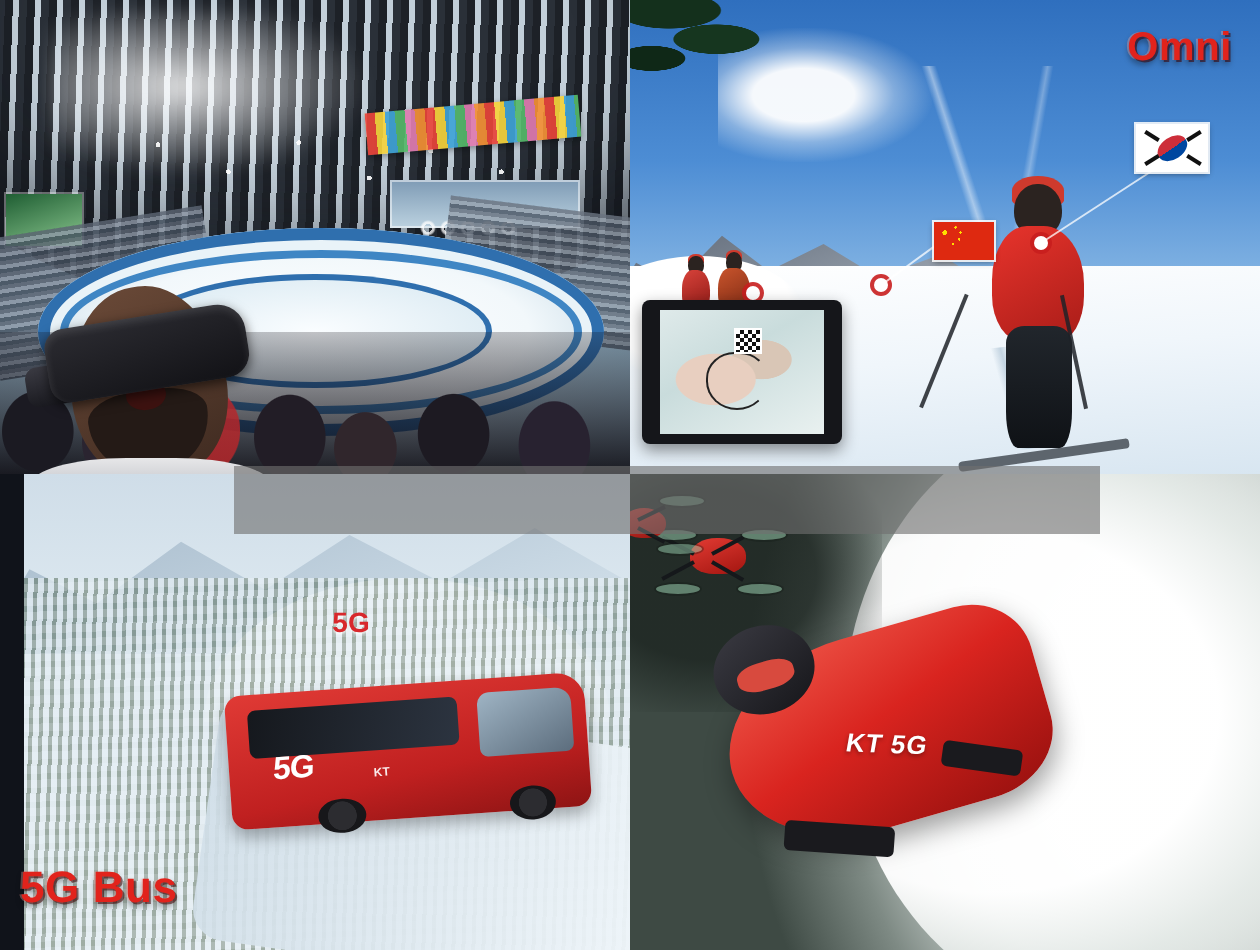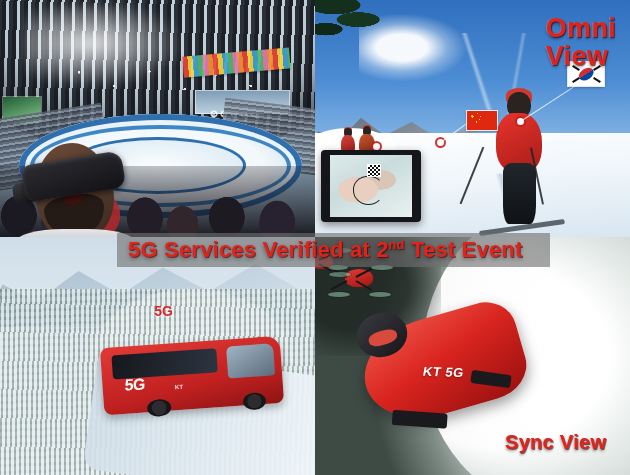--- a/index.html
+++ b/index.html
@@ -18,21 +18,21 @@
     background: #10131a;
   }
 
   
   .quad {
     position: absolute;
     overflow: hidden;
   }
   .q-tl { left: 0;     top: 0;     width: 315px; height: 237px; }
   .q-tr { left: 315px; top: 0;     width: 315px; height: 237px; }
-  .q-bl { left: 0;     top: 237px; width: 376px; height: 238px; }
+  .q-bl { left: 12px;     top: 237px; width: 376px; height: 238px; }
   .q-br { left: 315px; top: 237px; width: 315px; height: 238px; }
 
   .scene { position:absolute; inset:0; }
 
   
   .arena-bg {
     position: absolute; inset: 0;
     background:
       radial-gradient(ellipse 150% 70% at 50% 88%, #cfe3ef 0%, #9fc0d4 38%, rgba(160,190,210,0) 62%),
       linear-gradient(#2b3038 0%, #394049 40%, #586471 62%, #8fa6b6 100%);
@@ -467,21 +467,21 @@
     font-family:"Liberation Sans", sans-serif;
     text-shadow:
        1px 1px 0 rgba(60,0,0,.55),
       -1px 0 0 rgba(255,170,160,.35),
        0 2px 3px rgba(0,0,0,.45);
     white-space:nowrap;
     line-height:1.05;
     letter-spacing:.3px;
   }
   #label-360vr { left:10px;  top:14px;  font-size:22px; }
-  #label-omni  { right:14px; top:14px;  font-size:27px; text-align:left; }
+  #label-omni  { right:14px; top:14px;  font-size:20px; text-align:right; }
   #label-5gbus { left:10px;  top:432px; font-size:22px; }
   #label-sync  { left:505px; top:432px; font-size:20px; }
 
   #banner-band {
     position:absolute;
     left:117px; top:233px; width:433px; height:34px;
     background: rgba(112,112,112,.62);
   }
   #banner-text {
     position:absolute;
@@ -657,23 +657,21 @@
         <div class="drone-arm" style="left:44%; top:54%; width:36%; transform:rotate(28deg);"></div>
         <div class="drone-prop" style="right:-22%; top:10%;"></div>
         <div class="drone-prop" style="right:-18%; bottom:6%;"></div>
       </div>
     </div>
   </div>
 
 
   <div class="red-label" id="label-omni">
     <div>Omni</div>
-    <div>View</div>
   </div>
 
-
-  <div class="red-label" id="label-sync">Sync View</div>
+  <div class="red-label" id="label-5gbus">5G Bus</div>
+
 
   <div id="banner-band"></div>
-  <div id="banner-text"><span>5G Services Verified at 2</span><sup>nd</sup><span> Test Event</span></div>
 
 
 </div>
 
 </body></html>

